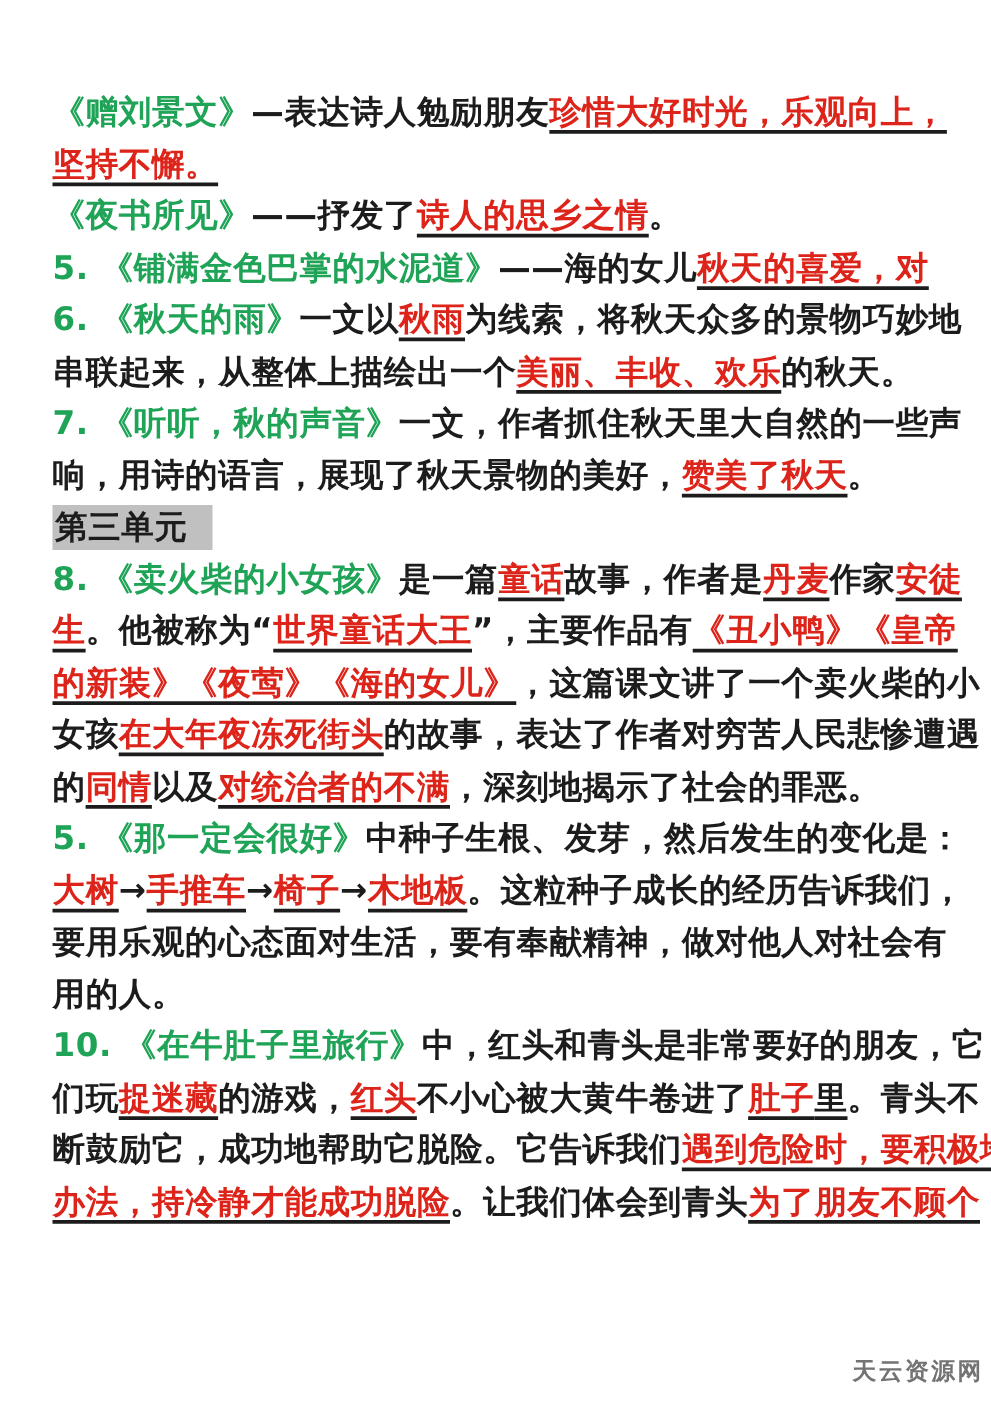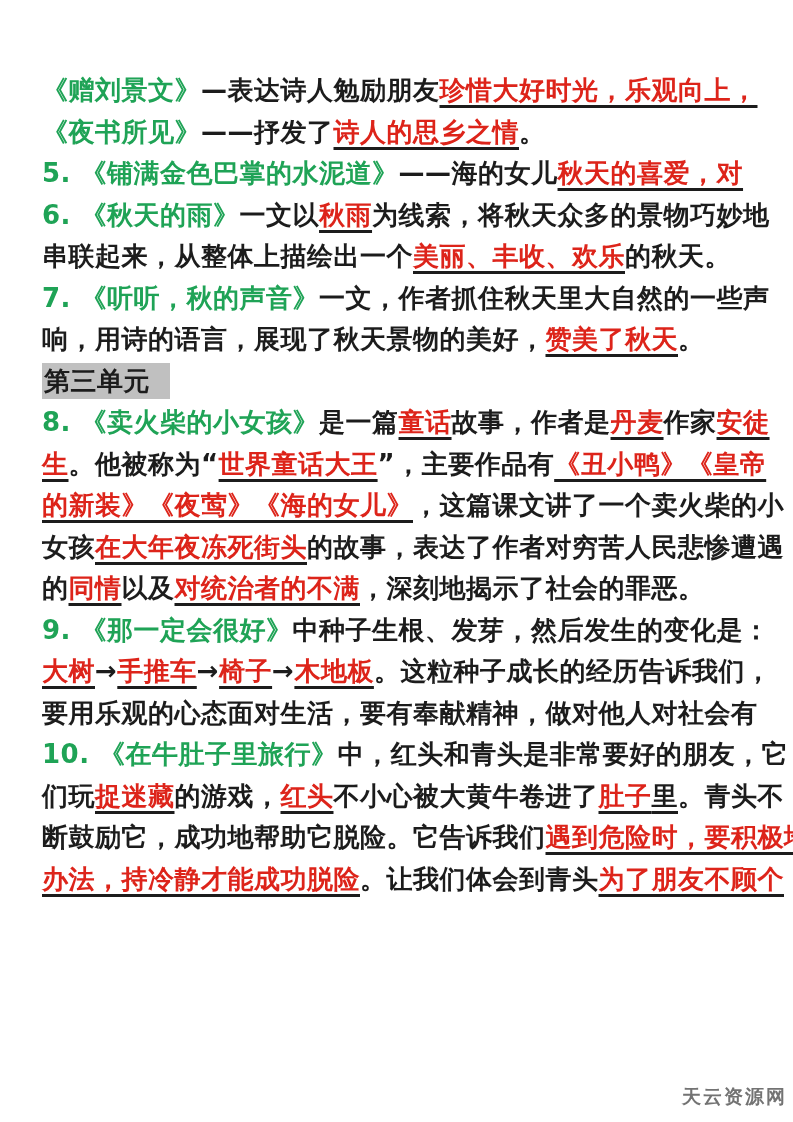--- a/index.html
+++ b/index.html
@@ -54,34 +54,36 @@
     color:#737373;
     font-weight:700;
   }
 </style>
 </head>
 <body>
 
 <div class="page">
   <div class="doc-body">
       <div class="line"><span class="seg-green">《赠刘景文》</span><span class="seg-black">—表达诗人勉励朋友</span><span class="seg-red-u">珍惜大好时光，乐观向上，</span></div>
+      <div class="line"><span class="seg-red-u">坚持不懈。</span></div>
       <div class="line"><span class="seg-green">《夜书所见》</span><span class="seg-black">——抒发了</span><span class="seg-red-u">诗人的思乡之情</span><span class="seg-black">。</span></div>
       <div class="line"><span class="seg-green">5. 《铺满金色巴掌的水泥道》</span><span class="seg-black">——海的女儿</span><span class="seg-red-u">秋天的喜爱，对</span></div>
       <div class="line"><span class="seg-green">6. 《秋天的雨》</span><span class="seg-black">一文以</span><span class="seg-red-u">秋雨</span><span class="seg-black">为线索，将秋天众多的景物巧妙地</span></div>
       <div class="line"><span class="seg-black">串联起来，从整体上描绘出一个</span><span class="seg-red-u">美丽、丰收、欢乐</span><span class="seg-black">的秋天。</span></div>
       <div class="line"><span class="seg-green">7. 《听听，秋的声音》</span><span class="seg-black">一文，作者抓住秋天里大自然的一些声</span></div>
       <div class="line"><span class="seg-black">响，用诗的语言，展现了秋天景物的美好，</span><span class="seg-red-u">赞美了秋天</span><span class="seg-black">。</span></div>
       <div class="line"><span class="seg-heading">第三单元</span></div>
       <div class="line"><span class="seg-green">8. 《卖火柴的小女孩》</span><span class="seg-black">是一篇</span><span class="seg-red-u">童话</span><span class="seg-black">故事，作者是</span><span class="seg-red-u">丹麦</span><span class="seg-black">作家</span><span class="seg-red-u">安徒</span></div>
       <div class="line"><span class="seg-red-u">生</span><span class="seg-black">。他被称为“</span><span class="seg-red-u">世界童话大王</span><span class="seg-black">”，主要作品有</span><span class="seg-red-u">《丑小鸭》《皇帝</span></div>
       <div class="line"><span class="seg-red-u">的新装》《夜莺》《海的女儿》</span><span class="seg-black">，这篇课文讲了一个卖火柴的小</span></div>
       <div class="line"><span class="seg-black">女孩</span><span class="seg-red-u">在大年夜冻死街头</span><span class="seg-black">的故事，表达了作者对穷苦人民悲惨遭遇</span></div>
       <div class="line"><span class="seg-black">的</span><span class="seg-red-u">同情</span><span class="seg-black">以及</span><span class="seg-red-u">对统治者的不满</span><span class="seg-black">，深刻地揭示了社会的罪恶。</span></div>
-      <div class="line"><span class="seg-green">9. 《那一定会很好》</span><span class="seg-black">中种子生根、发芽，然后发生的变化是：</span></div>
+      <div class="line"><span class="seg-green">5. 《那一定会很好》</span><span class="seg-black">中种子生根、发芽，然后发生的变化是：</span></div>
       <div class="line"><span class="seg-red-u">大树</span><span class="seg-black">→</span><span class="seg-red-u">手推车</span><span class="seg-black">→</span><span class="seg-red-u">椅子</span><span class="seg-black">→</span><span class="seg-red-u">木地板</span><span class="seg-black">。这粒种子成长的经历告诉我们，</span></div>
       <div class="line"><span class="seg-black">要用乐观的心态面对生活，要有奉献精神，做对他人对社会有</span></div>
+      <div class="line"><span class="seg-black">用的人。</span></div>
       <div class="line"><span class="seg-green">10. 《在牛肚子里旅行》</span><span class="seg-black">中，红头和青头是非常要好的朋友，它</span></div>
       <div class="line"><span class="seg-black">们玩</span><span class="seg-red-u">捉迷藏</span><span class="seg-black">的游戏，</span><span class="seg-red-u">红头</span><span class="seg-black">不小心被大黄牛卷进了</span><span class="seg-red-u">肚子</span><span class="seg-black-u">里</span><span class="seg-black">。青头不</span></div>
       <div class="line"><span class="seg-black">断鼓励它，成功地帮助它脱险。它告诉我们</span><span class="seg-red-u">遇到危险时，要积极地想</span></div>
       <div class="line"><span class="seg-red-u">办法，持冷静才能成功脱险</span><span class="seg-black">。让我们体会到青头</span><span class="seg-red-u">为了朋友不顾个</span></div>
     </div>
   <div class="watermark">天云资源网</div>
 </div>
 
 </body></html>

